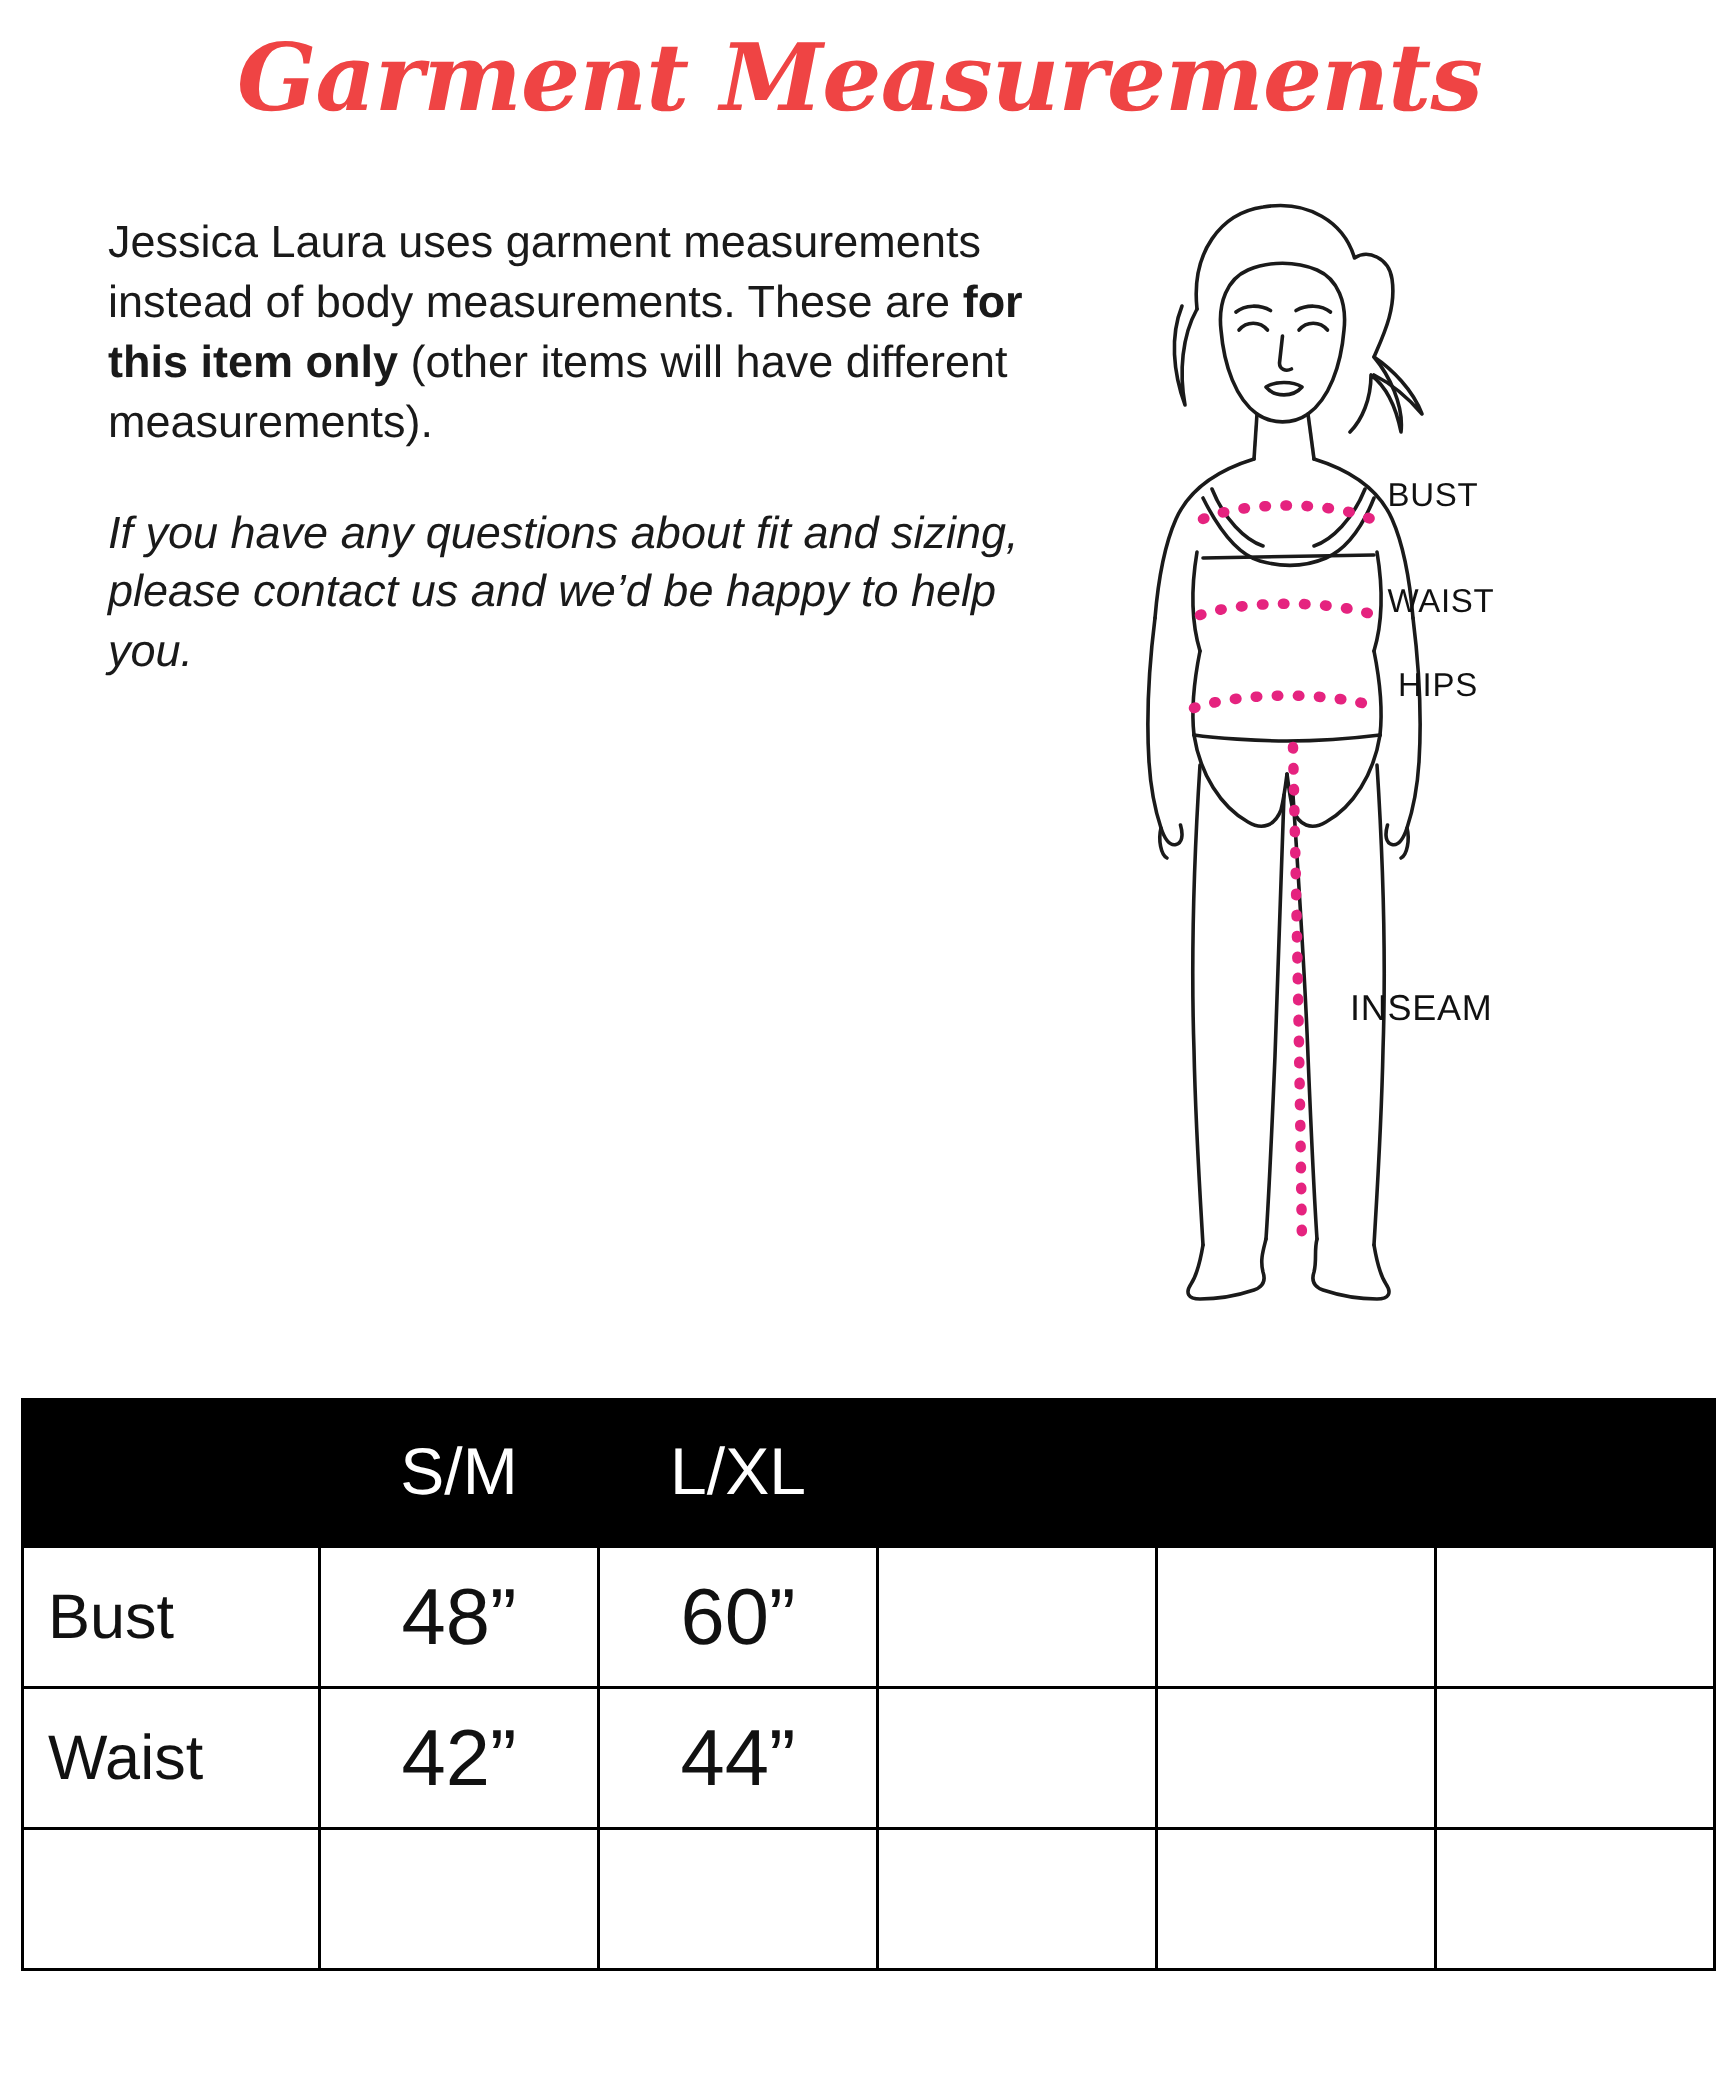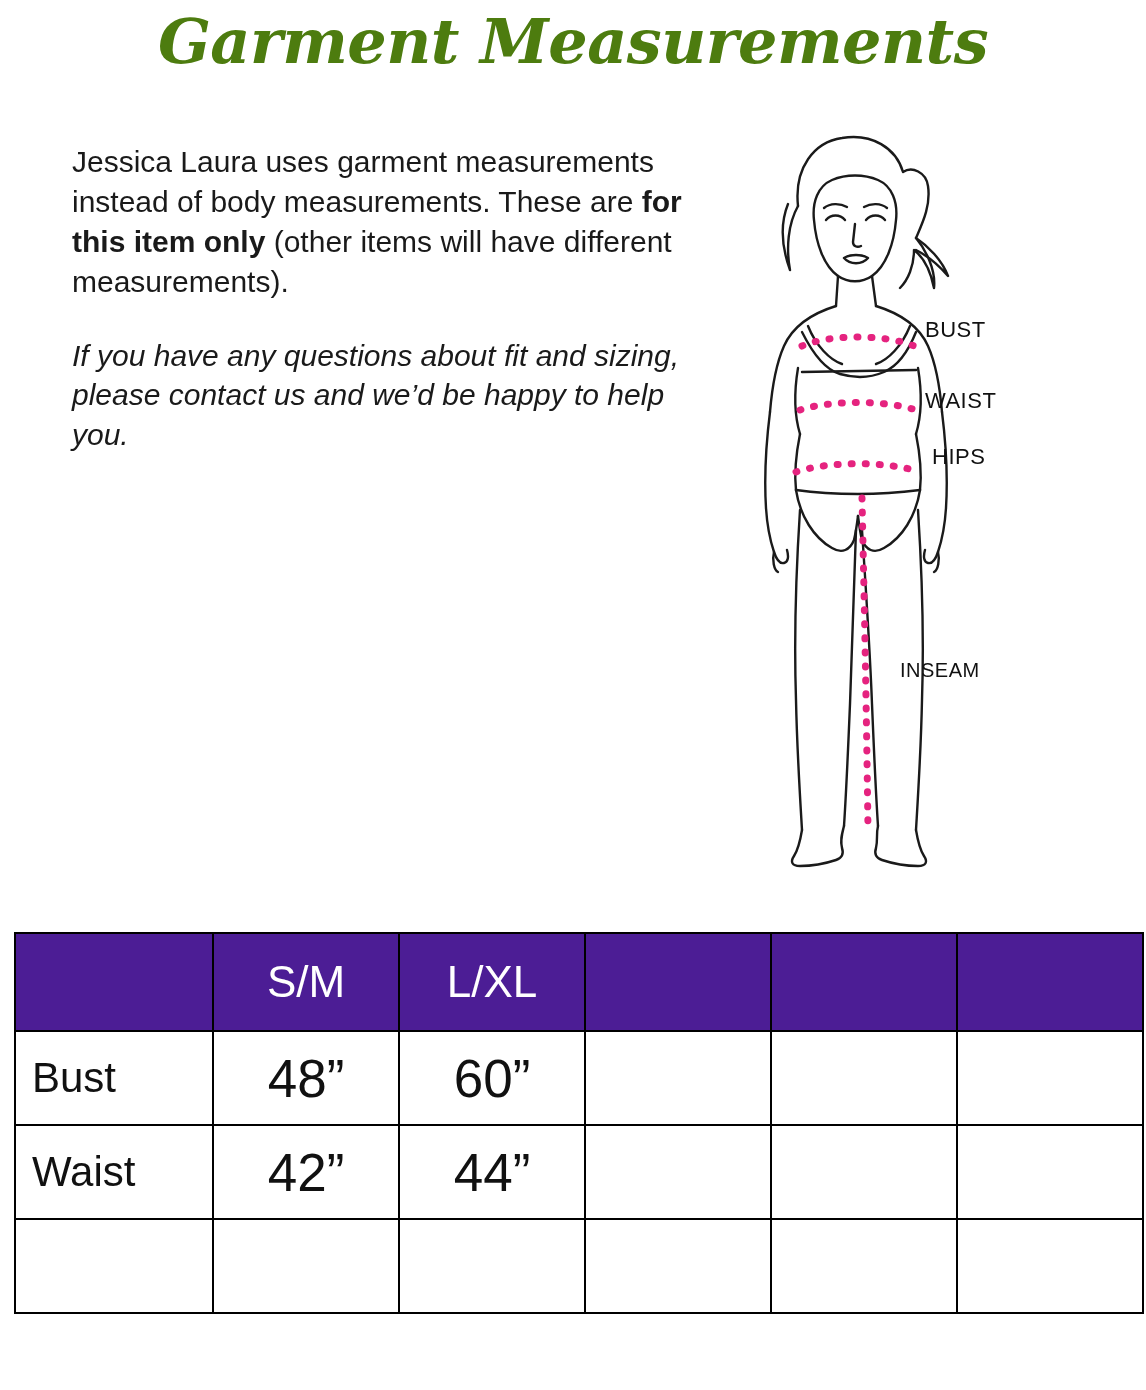--- a/index.html
+++ b/index.html
@@ -17,22 +17,22 @@
   }
 
   
   .page-title {
     text-align: center;
     font-family: "DejaVu Serif", serif;
     font-weight: bold;
     font-style: italic;
     font-size: 62px;
     letter-spacing: -0.5px;
-    color: #4d7c0f;
-    margin: 8px 0 0 0;
+    color: #ef4444;
+    margin: 18px 0 0 0;
     line-height: 1.1;
   }
 
   
   .content {
     position: absolute;
     top: 120px;
     left: 0;
     width: 1146px;
     height: 810px;
@@ -67,42 +67,42 @@
     position: absolute;
     font-size: 22px;
     letter-spacing: 0.5px;
     font-weight: 500;
     color: #111111;
     white-space: nowrap;
   }
   .lbl-bust  { left: 235px; top: 197px; }
   .lbl-waist { left: 235px; top: 268px; }
   .lbl-hips  { left: 242px; top: 324px; }
-  .lbl-inseam{ left: 210px; top: 539px; font-size: 20px; }
+  .lbl-inseam{ left: 210px; top: 539px; font-size: 24px; }
 
   
   .size-table {
     position: absolute;
     left: 14px;
     top: 932px;
     width: 1118px;
     border-collapse: collapse;
     table-layout: fixed;
   }
   .size-table td, .size-table th {
     border: 2px solid #000000;
     height: 92px;
     padding: 0;
     text-align: center;
     font-size: 53px;
     font-weight: 400;
     font-family: "Liberation Sans", sans-serif;
   }
   .size-table thead th {
-    background: #4c1d95;
+    background: #000000;
     color: #ffffff;
     border-color: #000000;
     height: 96px;
     font-size: 44px;
     font-weight: 400;
   }
   .size-table tbody td.row-head {
     text-align: left;
     padding-left: 16px;
     font-size: 42px;

